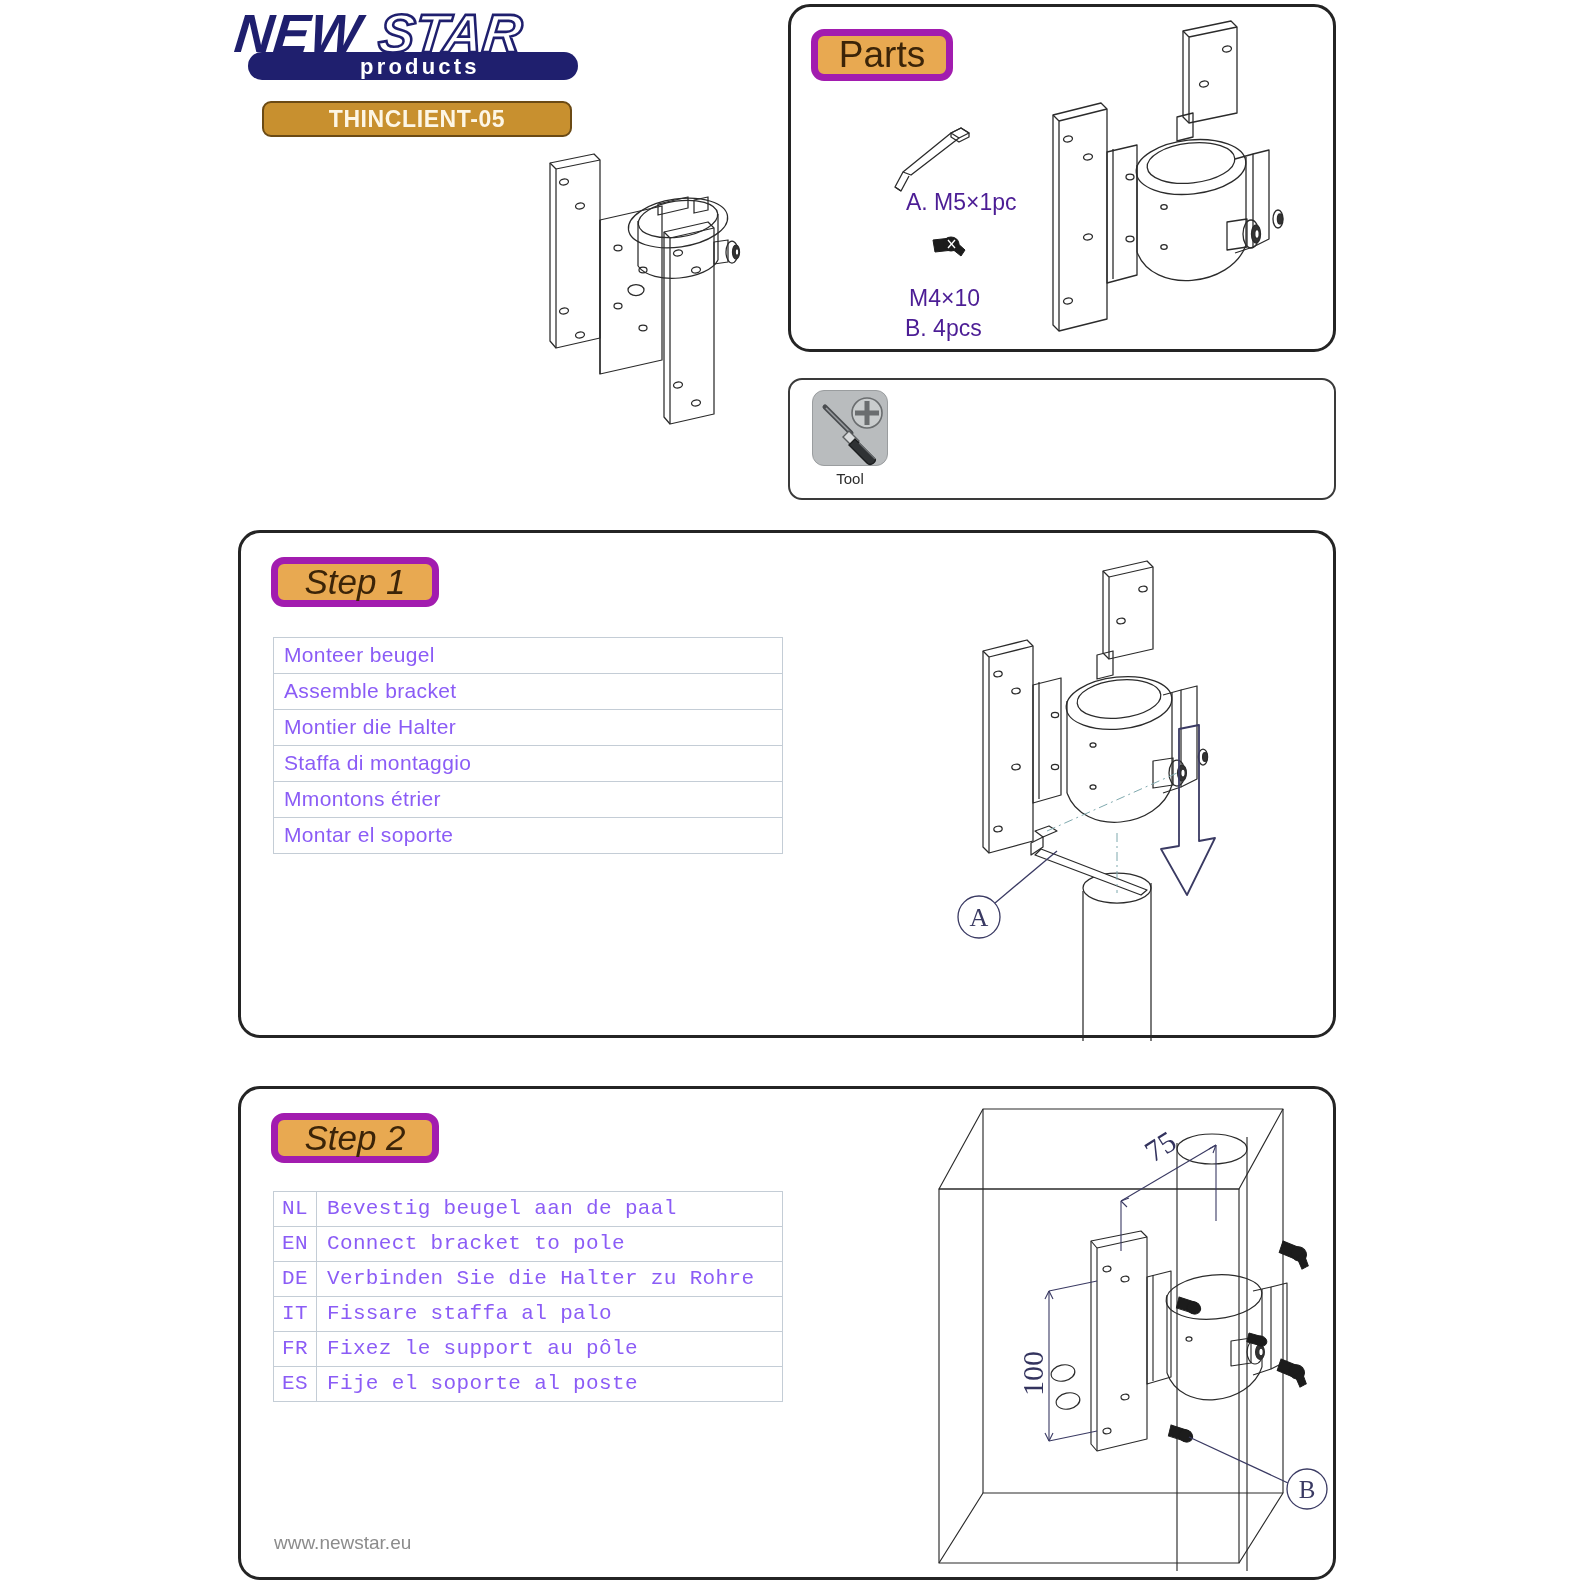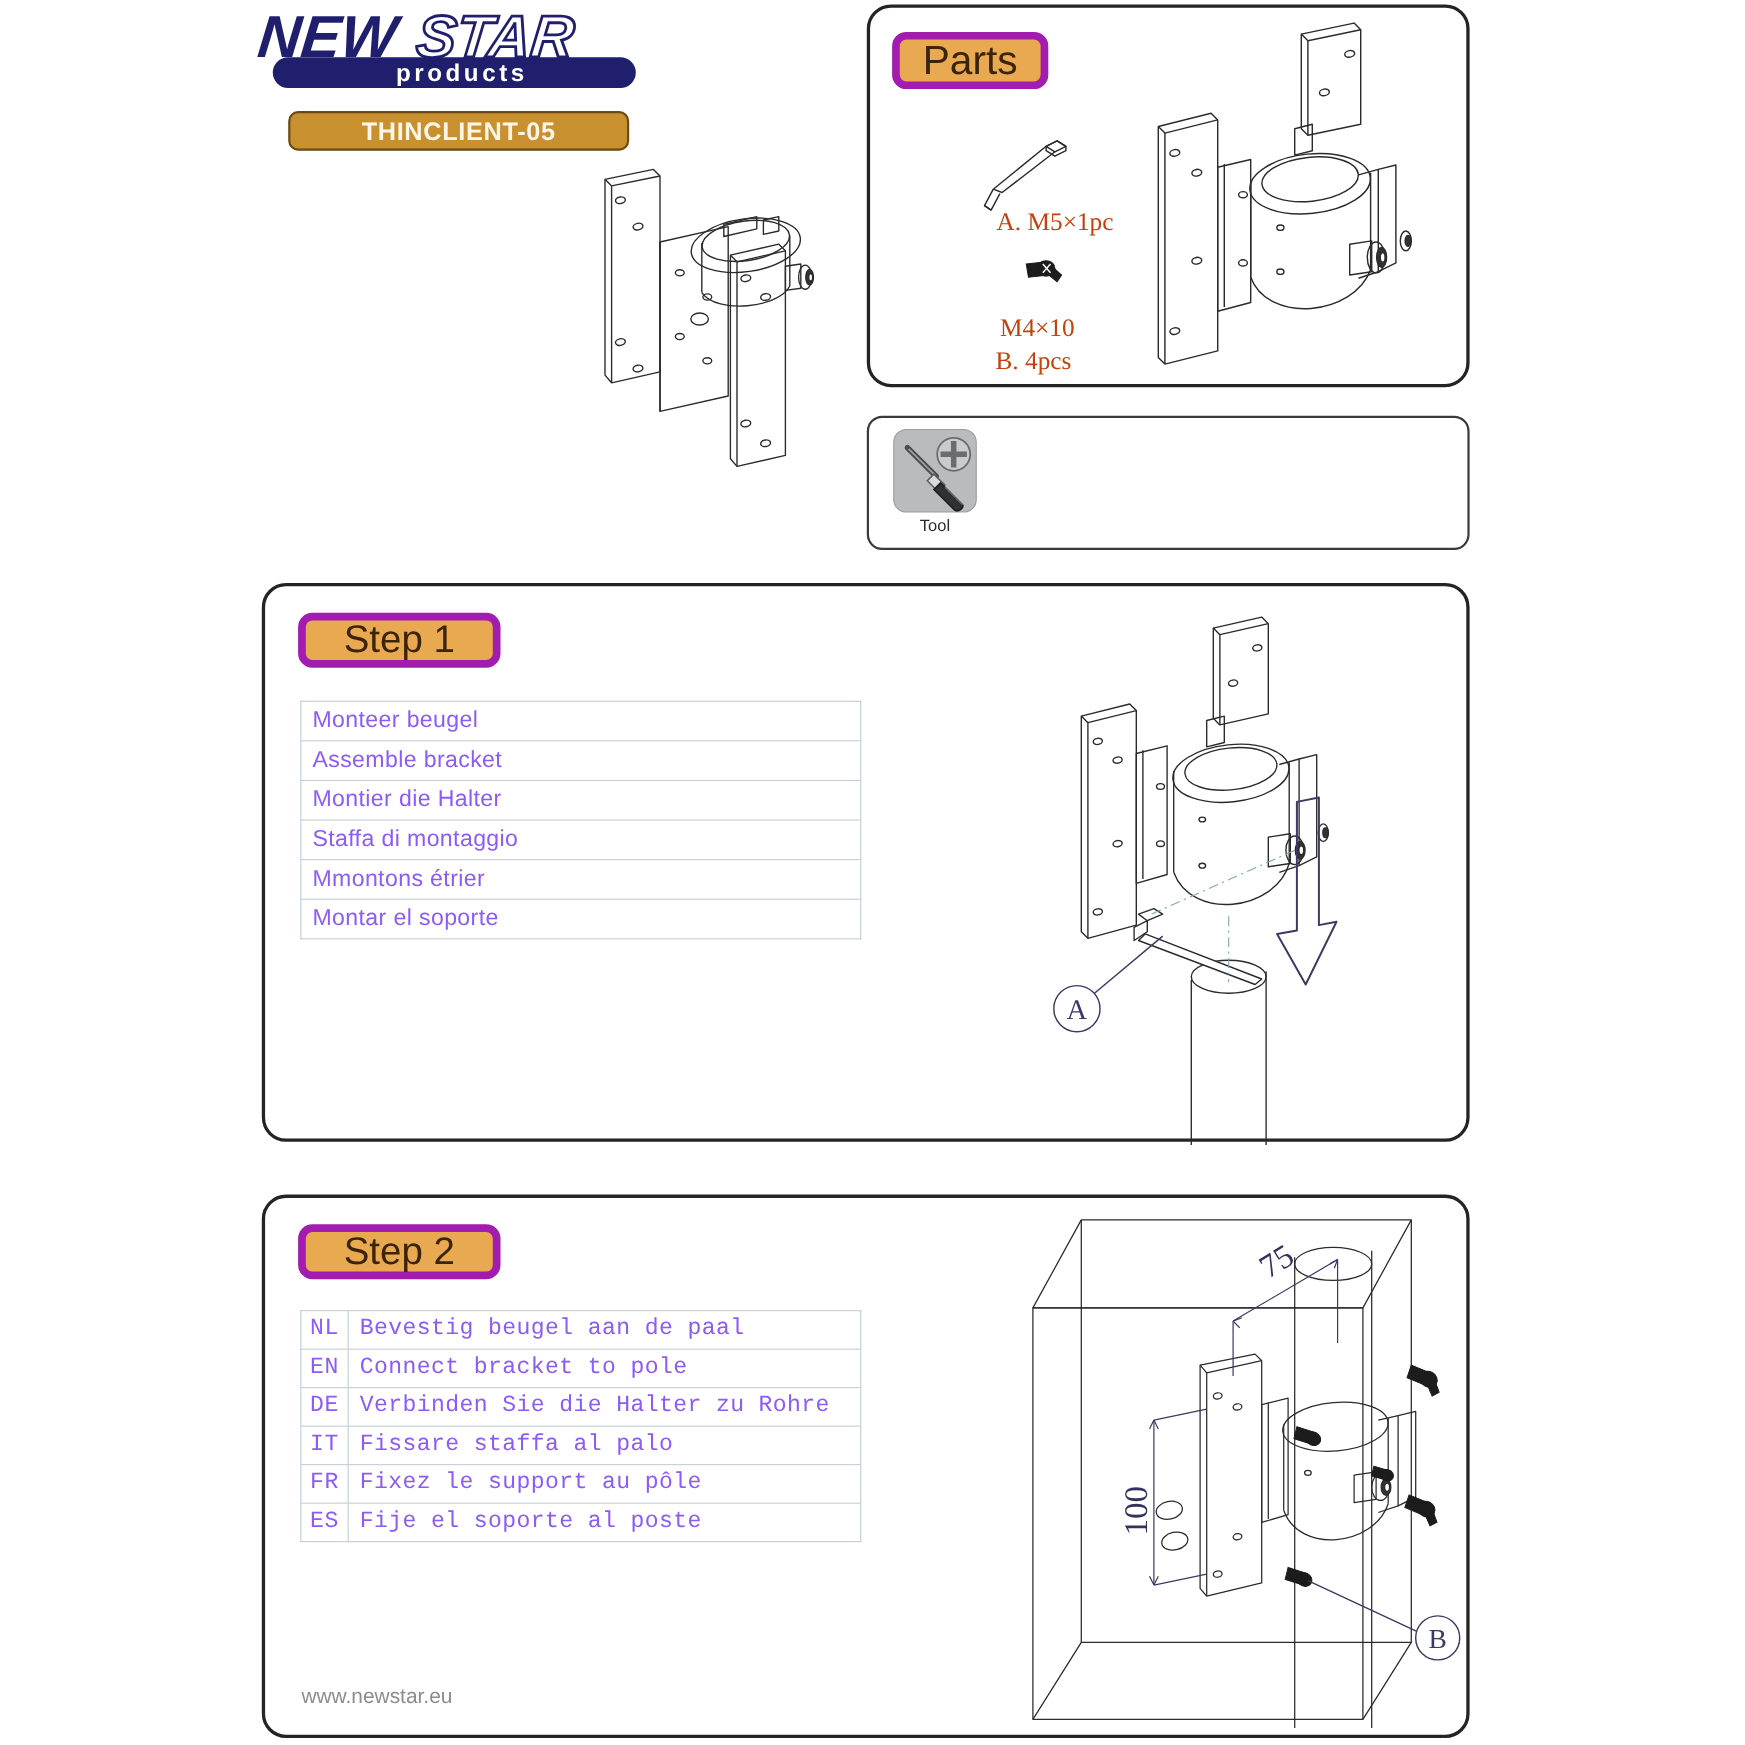--- a/index.html
+++ b/index.html
@@ -128,23 +128,23 @@
   }
   .parts-art {
     position: absolute;
     left: 0; top: 0;
     width: 548px;
     height: 348px;
     pointer-events: none;
   }
   .parts-label {
     position: absolute;
-    font-family: Liberation Serif, serif;
+    font-family: Liberation Sans, sans-serif;
     font-size: 23px;
-    color: #c2410c;
+    color: #4c1d95;
     white-space: nowrap;
   }
   .lbl-a  { left: 115px; top: 182px; }
   .lbl-m4 { left: 118px; top: 278px; }
   .lbl-b  { left: 114px; top: 308px; }
 
   
   .tool-panel {
     left: 788px;
     top: 378px;
@@ -185,23 +185,24 @@
   }
   .step2-panel {
     left: 238px;
     top: 1086px;
     width: 1098px;
     height: 494px;
   }
   .step-badge {
     left: 30px;
     top: 24px;
-    width: 184px;
+    width: 168px;
     height: 50px;
     font-size: 35px;
+    font-style: italic;
   }
 
   
   .trans-table {
     position: absolute;
     left: 32px;
     border-collapse: collapse;
     width: 510px;
     font-size: 21px;
     color: #8b5cf6;

